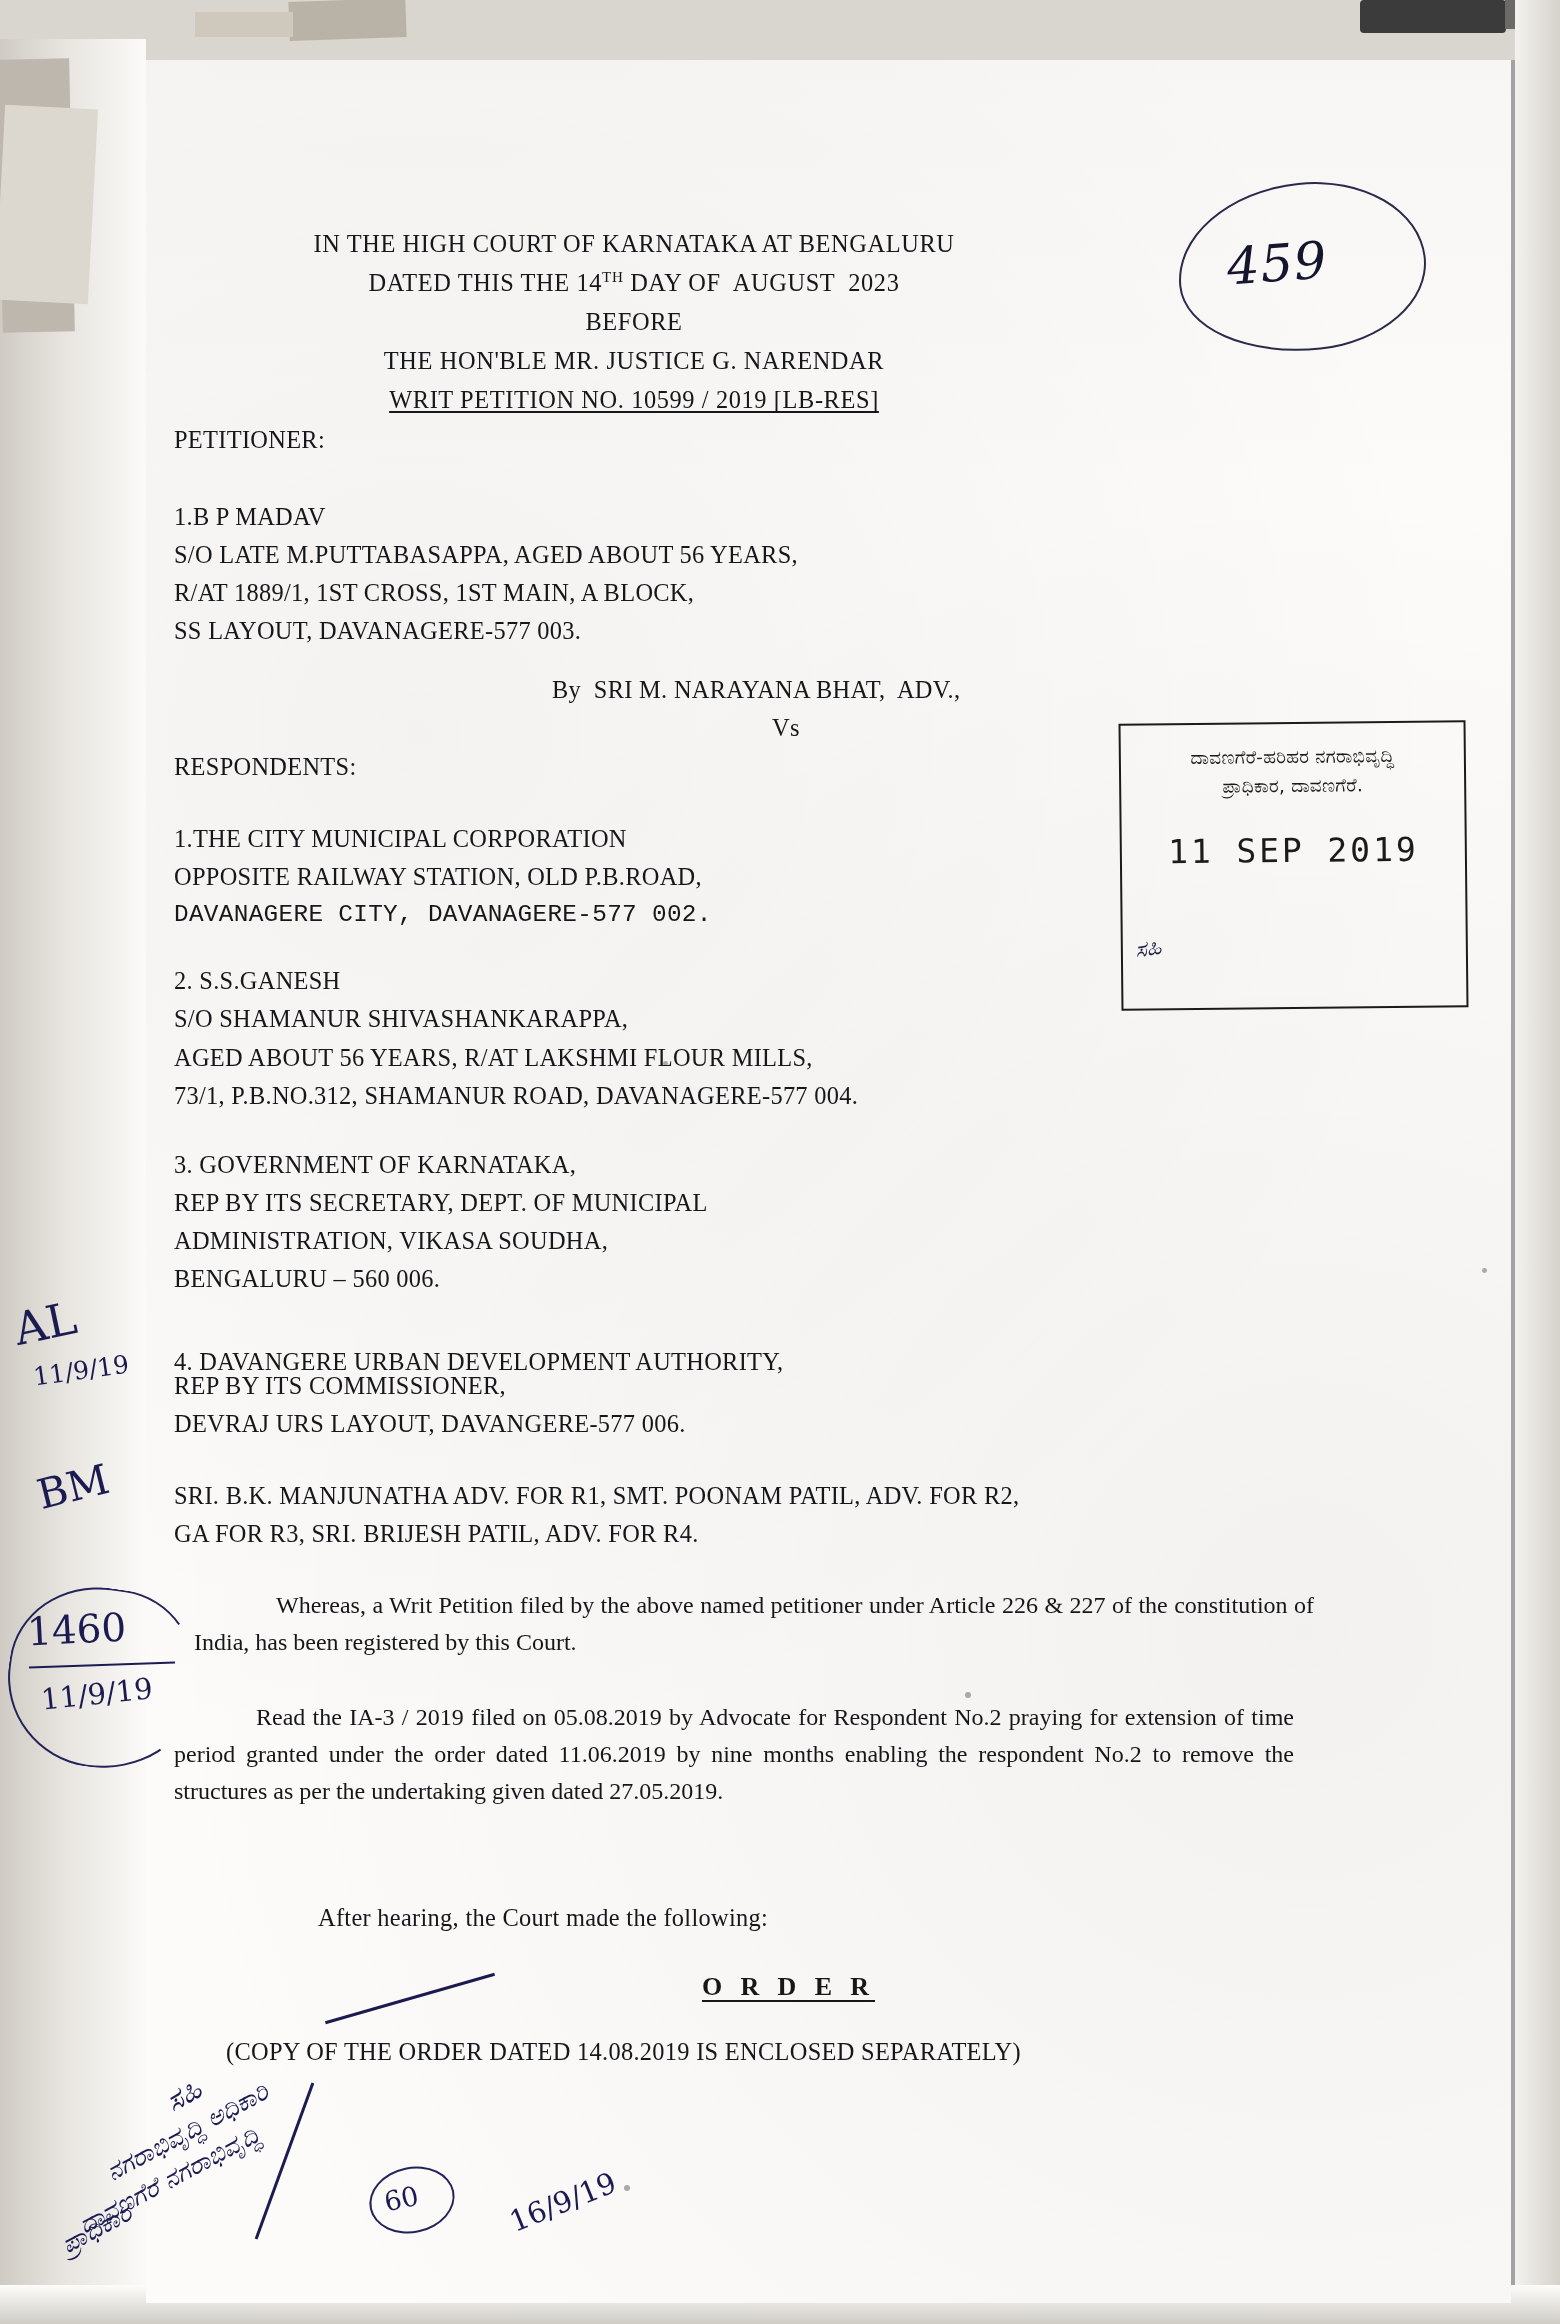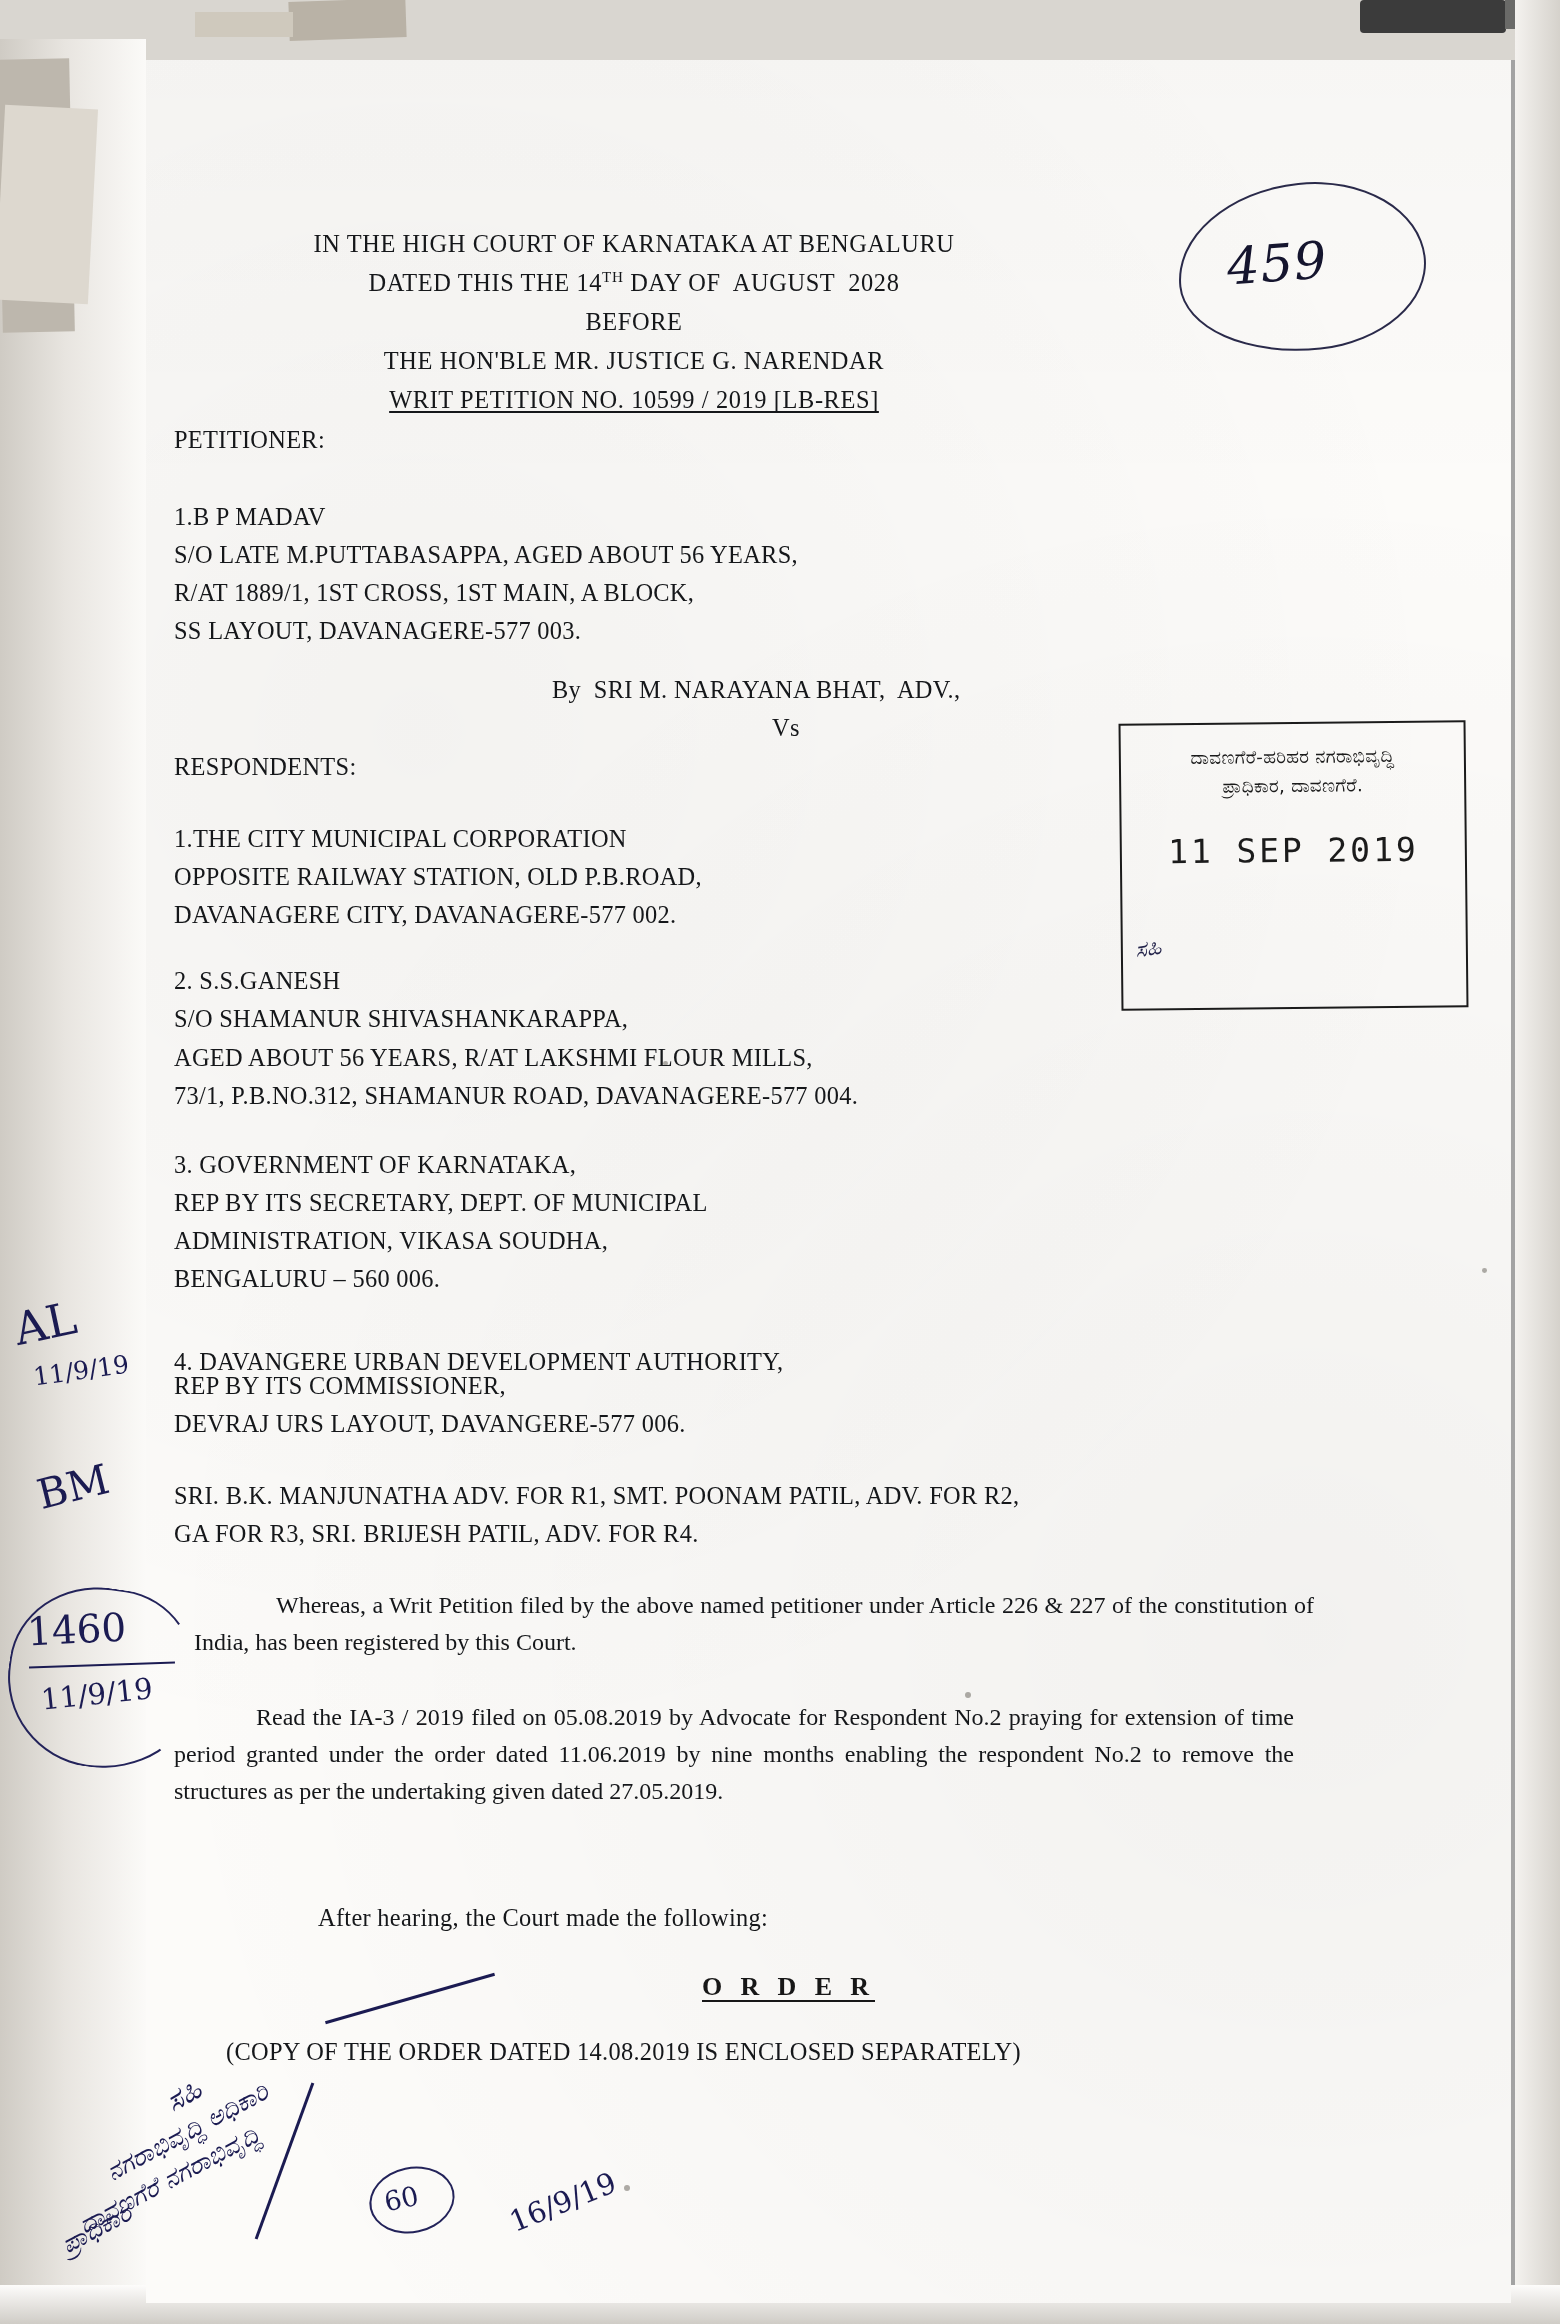--- a/index.html
+++ b/index.html
@@ -347,41 +347,41 @@
 
   <div class="speck" style="left:663px;top:1061px;width:4.9px;height:4.9px;"></div>
   <div class="speck" style="left:965px;top:1692px;width:5.9px;height:5.9px;"></div>
   <div class="speck" style="left:1482px;top:1268px;width:4.9px;height:4.9px;"></div>
   <div class="speck" style="left:624px;top:2185px;width:5.9px;height:5.9px;"></div>
 
   <div class="doc">
 
     <div class="t hdr" style="top:230px;">IN THE HIGH COURT OF KARNATAKA AT BENGALURU</div>
 
-    <div class="t hdr" style="top:269px;"><span>DATED THIS THE 14</span><sup>TH</sup><span> DAY OF  AUGUST  2028</span></div>
+    <div class="t hdr" style="top:269px;"><span>DATED THIS THE 14</span><sup>TH</sup><span> DAY OF  AUGUST  2023</span></div>
 
     <div class="t hdr" style="top:347px;">THE HON'BLE MR. JUSTICE G. NARENDAR</div>
     <div class="t hdr" style="top:308px;">BEFORE</div>
     <div class="t hdr underline" style="top:386px;">WRIT PETITION NO. 10599 / 2019 [LB-RES]</div>
 
     <div class="t body-line" style="left:174px;top:426px;">PETITIONER:</div>
 
     <div class="t body-line" style="left:174px;top:503px;">1.B P MADAV</div>
     <div class="t body-line" style="left:174px;top:541px;">S/O LATE M.PUTTABASAPPA, AGED ABOUT 56 YEARS,</div>
     <div class="t body-line" style="left:174px;top:579px;">R/AT 1889/1, 1ST CROSS, 1ST MAIN, A BLOCK,</div>
     <div class="t body-line" style="left:174px;top:617px;">SS LAYOUT, DAVANAGERE-577 003.</div>
 
     <div class="t body-line" style="left:552px;top:676px;">By  SRI M. NARAYANA BHAT,  ADV.,</div>
     <div class="t body-line" style="left:772px;top:714px;">Vs</div>
 
     <div class="t body-line" style="left:174px;top:753px;">RESPONDENTS:</div>
 
     <div class="t body-line" style="left:174px;top:825px;">1.THE CITY MUNICIPAL CORPORATION</div>
     <div class="t body-line" style="left:174px;top:863px;">OPPOSITE RAILWAY STATION, OLD P.B.ROAD,</div>
-    <div class="t body-line" style="left:174px;top:901px;">DAVANAGERE CITY, DAVANAGERE-577 002.</div>
+    <div class="t body-line" style="left:174px;top:901px;font-family:Liberation Mono, monospace;">DAVANAGERE CITY, DAVANAGERE-577 002.</div>
 
     <div class="t body-line" style="left:174px;top:967px;">2. S.S.GANESH</div>
     <div class="t body-line" style="left:174px;top:1005px;">S/O SHAMANUR SHIVASHANKARAPPA,</div>
     <div class="t body-line" style="left:174px;top:1044px;">AGED ABOUT 56 YEARS, R/AT LAKSHMI FLOUR MILLS,</div>
     <div class="t body-line" style="left:174px;top:1082px;">73/1, P.B.NO.312, SHAMANUR ROAD, DAVANAGERE-577 004.</div>
 
     <div class="t body-line" style="left:174px;top:1151px;">3. GOVERNMENT OF KARNATAKA,</div>
     <div class="t body-line" style="left:174px;top:1189px;">REP BY ITS SECRETARY, DEPT. OF MUNICIPAL</div>
     <div class="t body-line" style="left:174px;top:1227px;">ADMINISTRATION, VIKASA SOUDHA,</div>
     <div class="t body-line" style="left:174px;top:1265px;">BENGALURU – 560 006.</div>

